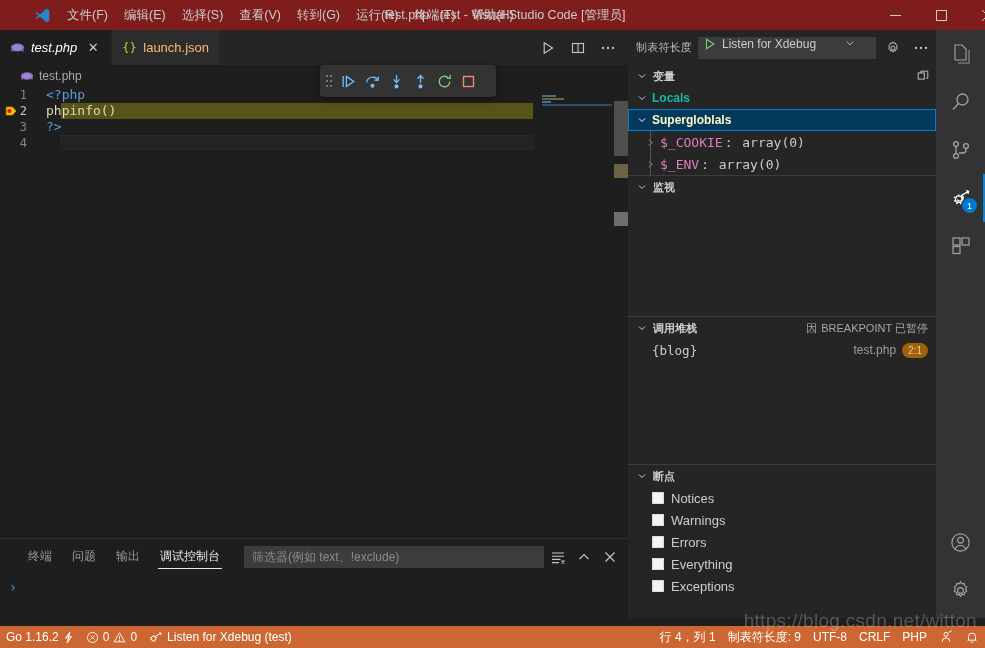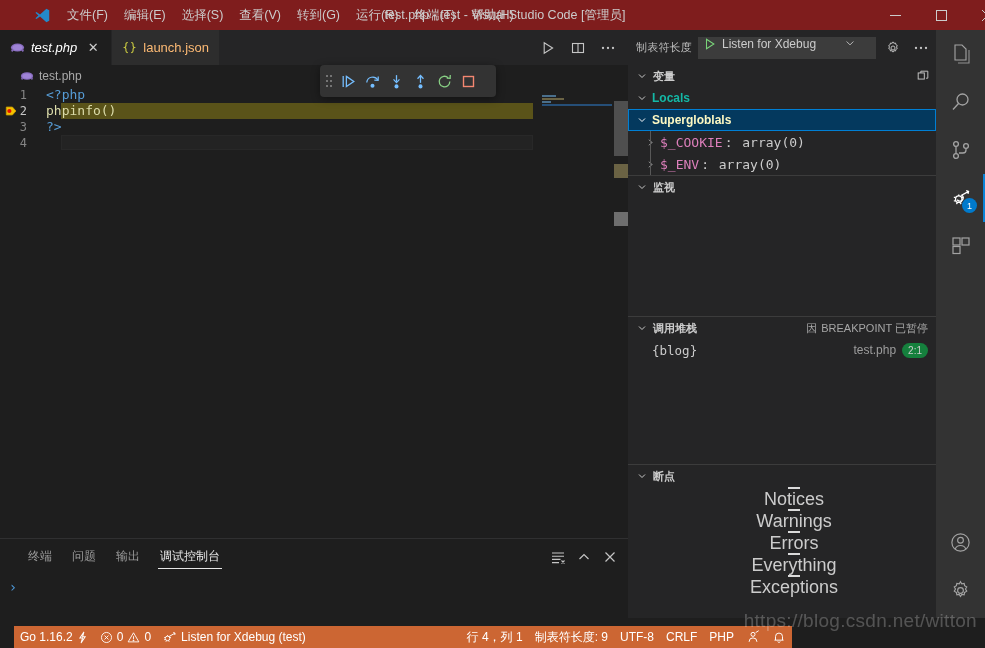--- a/index.html
+++ b/index.html
@@ -116,26 +116,26 @@
     position: absolute; width: 1px; background: #585858; left: 22px;
   }
 
   .stack-row {
     height: 22px; display: flex; align-items: center; padding: 0 8px 0 24px;
     font-size: 13px; gap: 6px;
   }
   .stack-name { font-family: "DejaVu Sans Mono", monospace; color: #cccccc; font-size: 12.5px; }
   .stack-file { margin-left: auto; color: #9d9d9d; font-size: 12px; }
   .stack-badge {
-    background: #15803d; color: #cccccc; border-radius: 9px;
+    background: #a16207; color: #cccccc; border-radius: 9px;
     font-size: 10px; padding: 1px 6px; line-height: 13px;
   }
 
   .bp-row {
-    height: 22px; display: flex; align-items: center; padding-left: 24px; font-size: 18px; flex-direction: column;
+    height: 22px; display: flex; align-items: center; padding-left: 24px; gap: 7px; font-size: 13px;
   }
   .bp-check {
     width: 12px; height: 12px; background: #f3f3f3; border: 1px solid #dadada; box-sizing: border-box;
   }
   .divider { height: 1px; background: #3c3c3c; }
 
   
   .editorarea {
     position: absolute; left: 0; top: 30px; width: 628px; height: 508px;
     background: #1e1e1e;
@@ -242,21 +242,21 @@
   .filter-box input::placeholder { color: #8b8b8b; }
   .pn-icon { width: 24px; height: 24px; display: flex; align-items: center; justify-content: center; color: #c5c5c5; }
   .repl-input {
     position: absolute; left: 0; top: 35px; width: 628px; height: 45px;
     display: flex; align-items: flex-start; padding-top: 5px; box-sizing: border-box;
   }
   .repl-caret { width: 26px; text-align: center; color: #4d97d6; font-size: 14px; font-family: "DejaVu Sans Mono", monospace; }
 
   
   .statusbar {
-    position: absolute; left: 14px; bottom: 0; width: 778px; height: 22px;
+    position: absolute; left: 0; bottom: 0; width: 985px; height: 22px;
     background: #cc6633; display: flex; align-items: center;
     font-size: 12px; color: #ffffff;
   }
   .sb-item {
     height: 22px; display: flex; align-items: center; gap: 4px; padding: 0 6px; white-space: nowrap;
   }
   .sb-right { margin-left: auto; display: flex; align-items: center; }
 
   .watermark {
     position: absolute; right: 8px; bottom: 16px;
@@ -697,20 +697,23 @@
     </div>
   </div>
 
   <div class="panel">
     <div class="panel-tabs">
       <div class="ptab">终端</div>
       <div class="ptab">问题</div>
       <div class="ptab">输出</div>
       <div class="ptab active">调试控制台</div>
       <div class="panel-right">
+        <div class="filter-box">
+          <input value="" placeholder="筛选器(例如 text、!exclude)" style="">
+        </div>
         <div class="pn-icon">
           <svg width="16" height="16" viewBox="0 0 16 16" fill="none" stroke="#c5c5c5" stroke-width="1.1">
             <path d="M2 4 H14 M2 7.2 H14 M2 10.4 H10.5 M2 13.6 H9"></path>
             <path d="M11.5 11.5 L14.5 14.5 M14.5 11.5 L11.5 14.5" stroke="#c5c5c5"></path>
           </svg>
         </div>
         <div class="pn-icon">
           <svg width="16" height="16" viewBox="0 0 16 16">
               <path d="M3.5 10 L8 5.5 L12.5 10" fill="none" stroke="#c5c5c5" stroke-width="1.2"></path>
             </svg>

